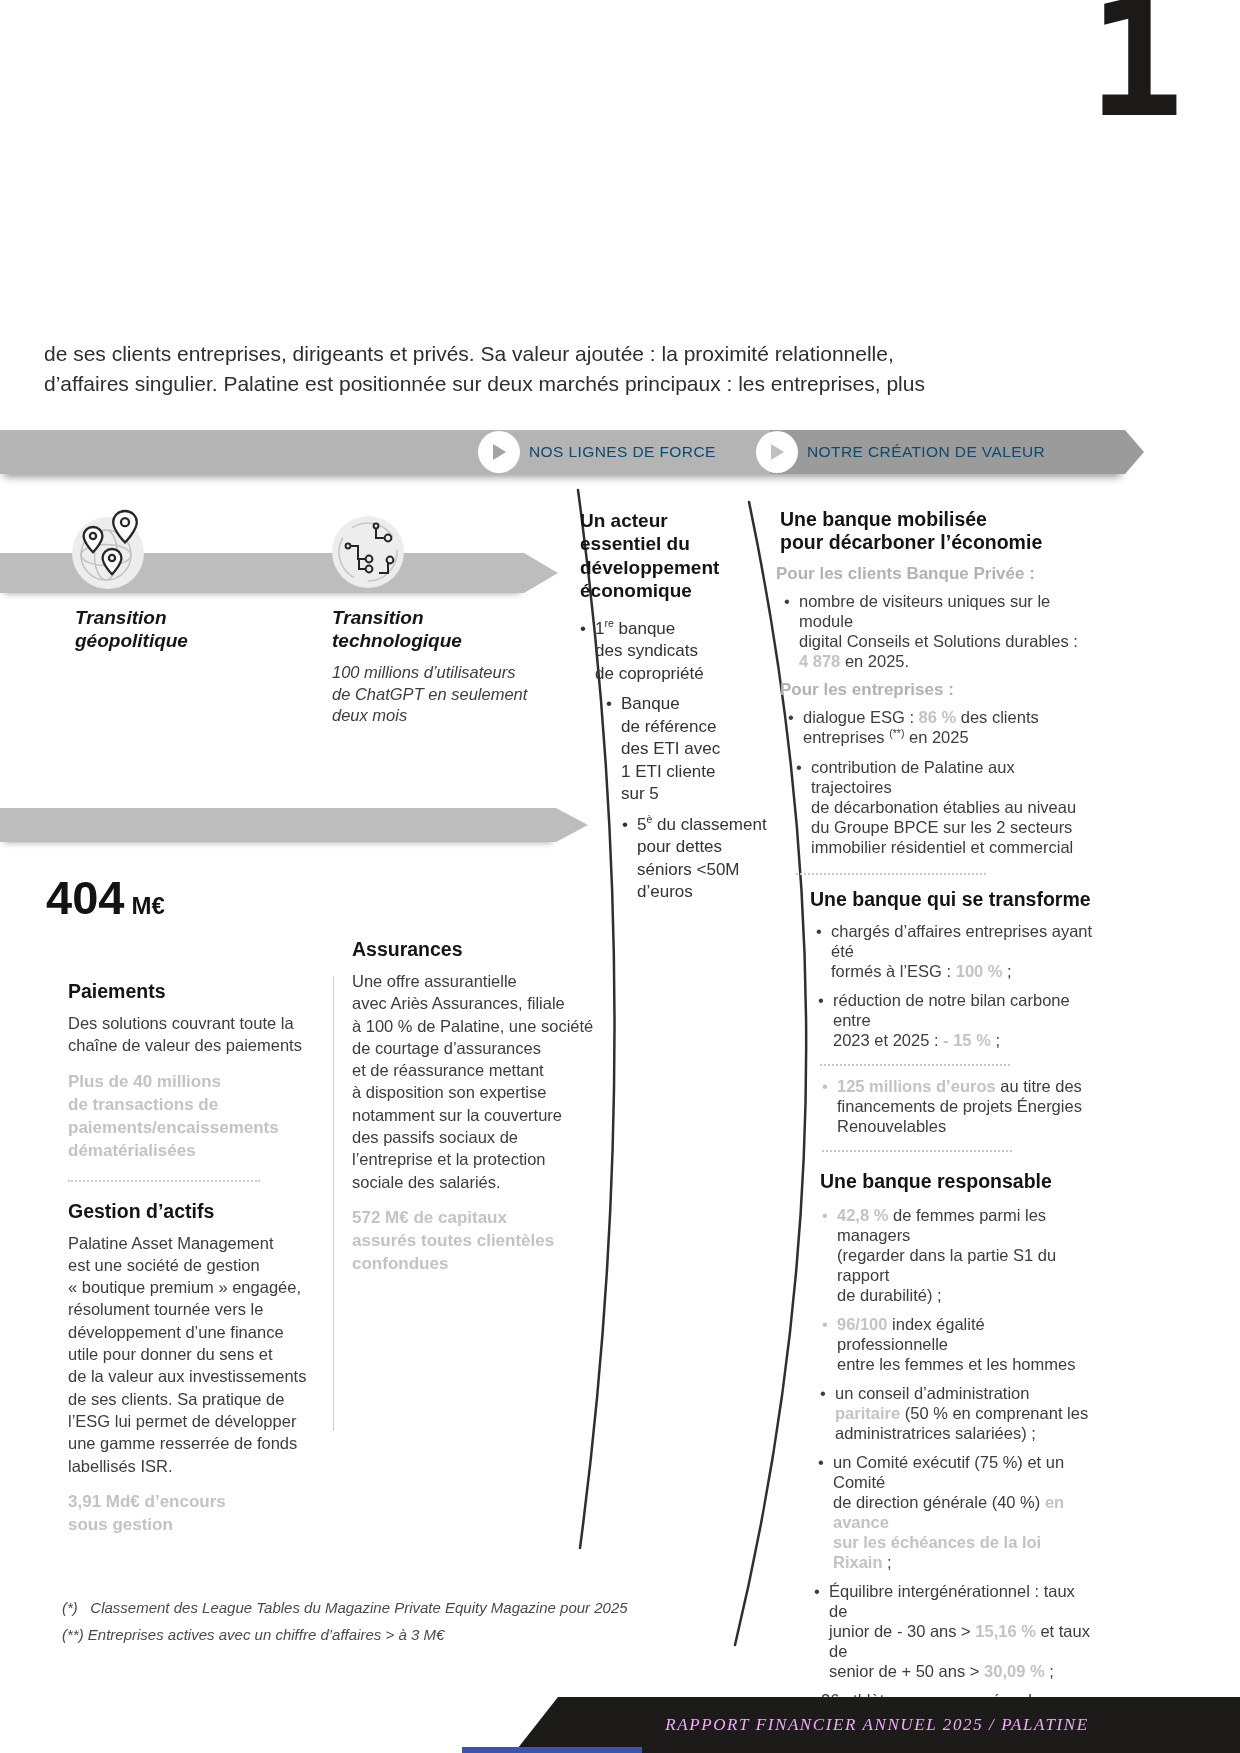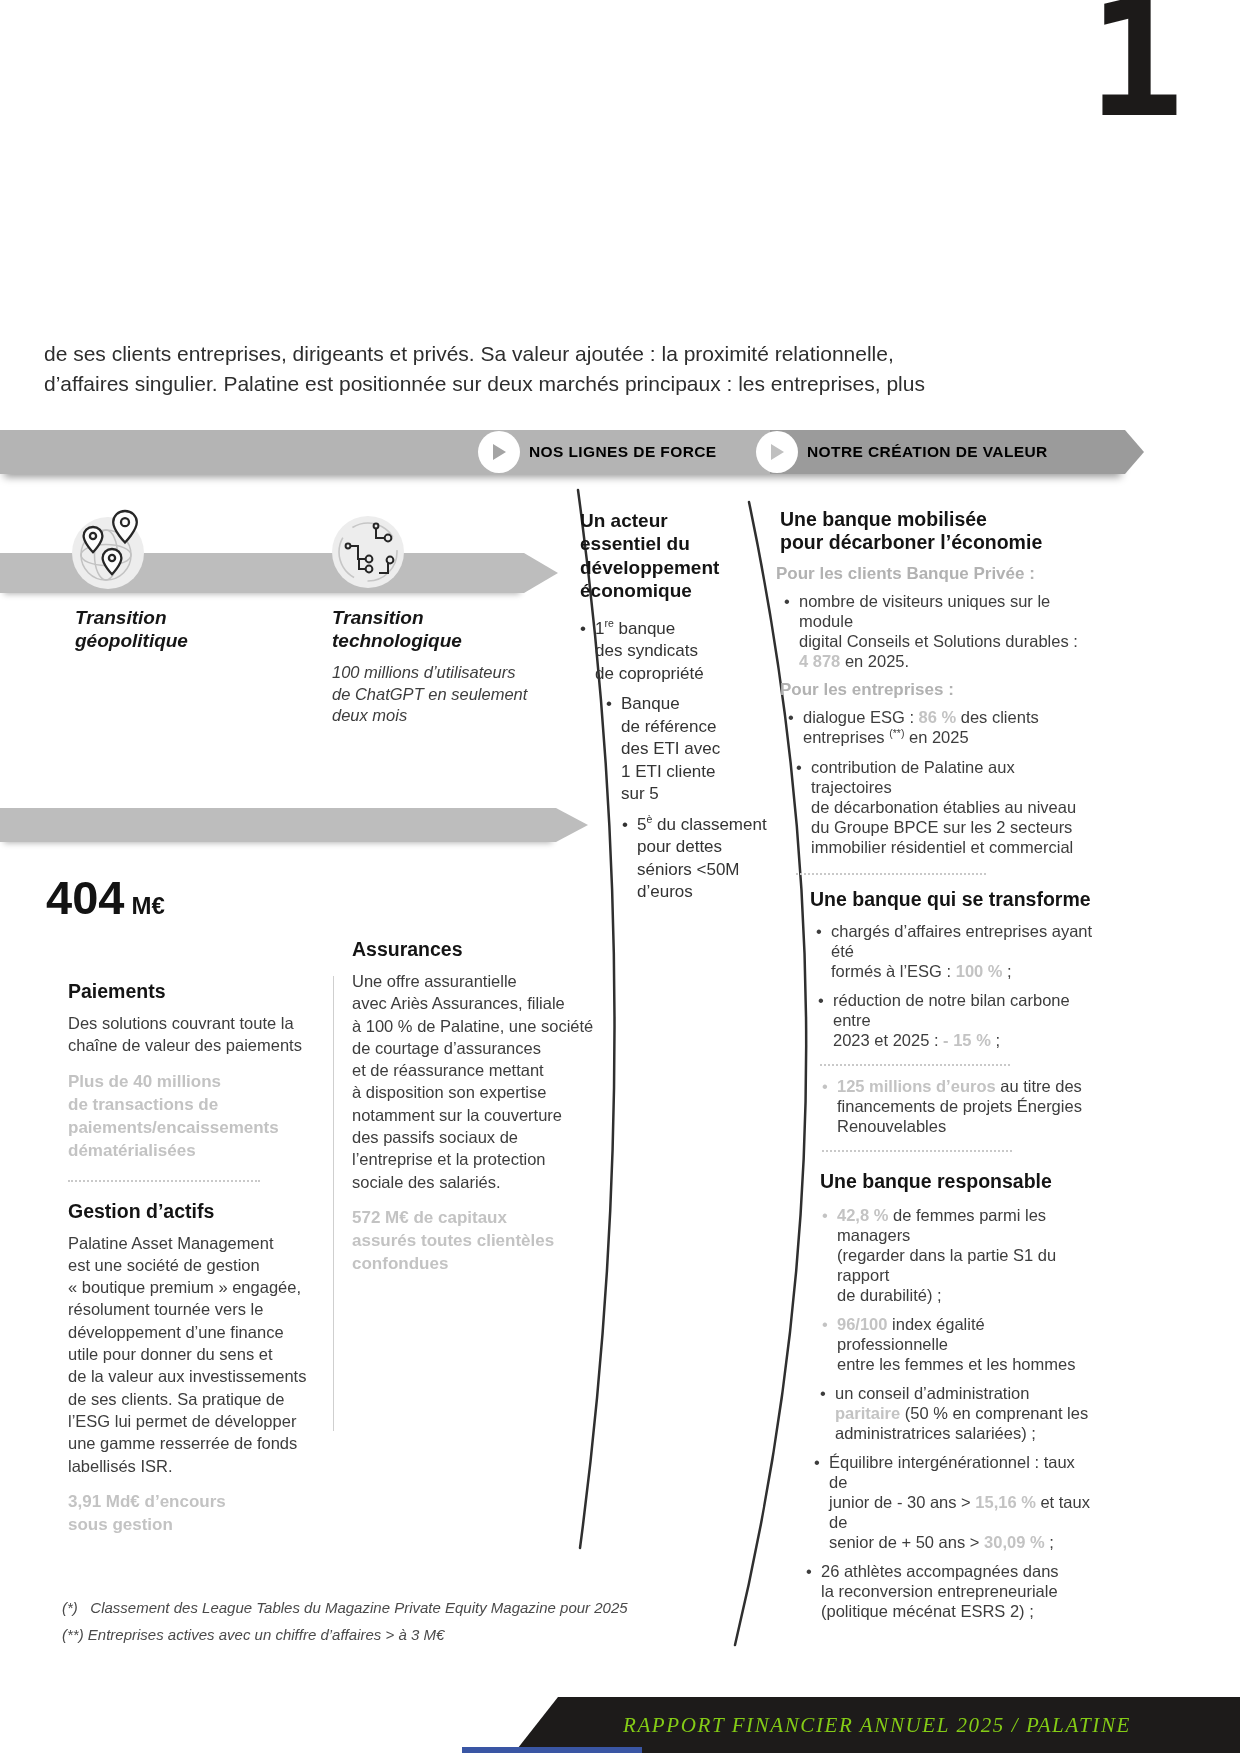--- a/index.html
+++ b/index.html
@@ -18,21 +18,21 @@
   
   .banner{position:absolute;left:0;top:430px;width:1125px;height:44px;background:#b4b4b4;
     box-shadow:0 7px 8px -4px rgba(0,0,0,.40);z-index:4;}
   .banner-dark{position:absolute;left:770px;top:0;width:355px;height:44px;background:#9b9b9b;}
   .banner-tip{position:absolute;left:1125px;top:430px;width:0;height:0;z-index:4;
     border-top:22px solid transparent;border-bottom:22px solid transparent;border-left:19px solid #9b9b9b;}
   .banner-circle{position:absolute;top:1px;width:42px;height:42px;border-radius:50%;background:#fff;
     display:flex;align-items:center;justify-content:center;}
   .bc1{left:478px;}  .bc2{left:756px;}
   .banner-label{position:absolute;top:0;height:44px;display:flex;align-items:center;
-    color:#000000;font-weight:700;font-size:15.5px;letter-spacing:.4px;white-space:nowrap;}
+    color:#0c4a6e;font-weight:400;font-size:15.5px;letter-spacing:.4px;white-space:nowrap;}
   .bl1{left:529px;}  .bl2{left:807px;}
 
   
   .band{position:absolute;left:0;background:#bdbdbd;z-index:1;box-shadow:0 5px 6px -4px rgba(0,0,0,.30);}
   .band1{top:553px;width:524px;height:40px;}
   .band1::after{content:"";position:absolute;right:-34px;top:0;width:0;height:0;
     border-top:20px solid transparent;border-bottom:20px solid transparent;border-left:34px solid #bdbdbd;}
   .band2{top:808px;width:556px;height:34px;}
   .band2::after{content:"";position:absolute;right:-32px;top:0;width:0;height:0;
     border-top:17px solid transparent;border-bottom:17px solid transparent;border-left:32px solid #bdbdbd;}
@@ -85,22 +85,22 @@
   .vdiv{position:absolute;left:333px;top:976px;width:1px;height:455px;background:#cfcfcf;z-index:1;}
 
   
   .footnotes{position:absolute;left:62px;top:1594px;font-size:15px;font-style:italic;
     line-height:27px;color:#4a4a4a;z-index:2;}
 
   
   .footer{position:absolute;left:514px;top:1697px;width:726px;height:56px;background:#1d1b1a;
     clip-path:polygon(44px 0,100% 0,100% 100%,0 100%);display:flex;align-items:center;
     justify-content:center;z-index:2;}
-  .footer-text{font-family:"Liberation Serif",serif;font-style:italic;font-size:21px;
-    letter-spacing:1.6px;color:#84cc16;white-space:nowrap;}
+  .footer-text{font-family:"Liberation Serif",serif;font-style:italic;font-size:17px;
+    letter-spacing:1.6px;color:#f0abfc;white-space:nowrap;}
   .bluebar{position:absolute;left:462px;top:1747px;width:180px;height:6px;background:#3a56a4;z-index:3;}
 </style>
 </head>
 <body>
 
 <div class="page">
 
   <svg class="divlines" width="1240" height="1753" viewBox="0 0 1240 1753">
     <path d="M578 490 Q650 1020 580 1548" fill="none" stroke="#2f2f2f" stroke-width="2.5" stroke-linecap="round"></path>
     <path d="M749 502 Q870 1080 735 1645" fill="none" stroke="#2f2f2f" stroke-width="2.5" stroke-linecap="round"></path>
@@ -235,20 +235,23 @@
 
     <div class="r-title" style="margin-top:18px;margin-left:60px">Une banque responsable</div>
     <div class="bullet bullet-gray" style="margin-top:12px;margin-left:62px"><span class="hl">42,8 %</span><span> de femmes parmi les managers
 (regarder dans la partie S1 du rapport
 de durabilité) ;</span></div>
     <div class="bullet bullet-gray" style="margin-top:9px;margin-left:62px"><span class="hl">96/100</span><span> index égalité professionnelle
 entre les femmes et les hommes</span></div>
     <div class="bullet" style="margin-top:9px;margin-left:60px"><span>un conseil d’administration
 </span><span class="hl">paritaire</span><span> (50 % en comprenant les
 administratrices salariées) ;</span></div>
+    <div class="bullet" style="margin-top:9px;margin-left:58px"><span>un Comité exécutif (75 %) et un Comité
+de direction générale (40 %) </span><span class="hl">en avance
+sur les échéances de la loi Rixain</span><span> ;</span></div>
     <div class="bullet" style="margin-top:9px;margin-left:54px"><span>Équilibre intergénérationnel : taux de
 junior de - 30 ans &gt; </span><span class="hl">15,16 %</span><span> et taux de
 senior de + 50 ans &gt; </span><span class="hl">30,09 %</span><span> ;</span></div>
     <div class="bullet" style="margin-top:9px;margin-left:46px">26 athlètes accompagnées dans
 la reconversion entrepreneuriale
 (politique mécénat ESRS 2) ;</div>
 
   </div>
 
   <div class="vdiv"></div>

